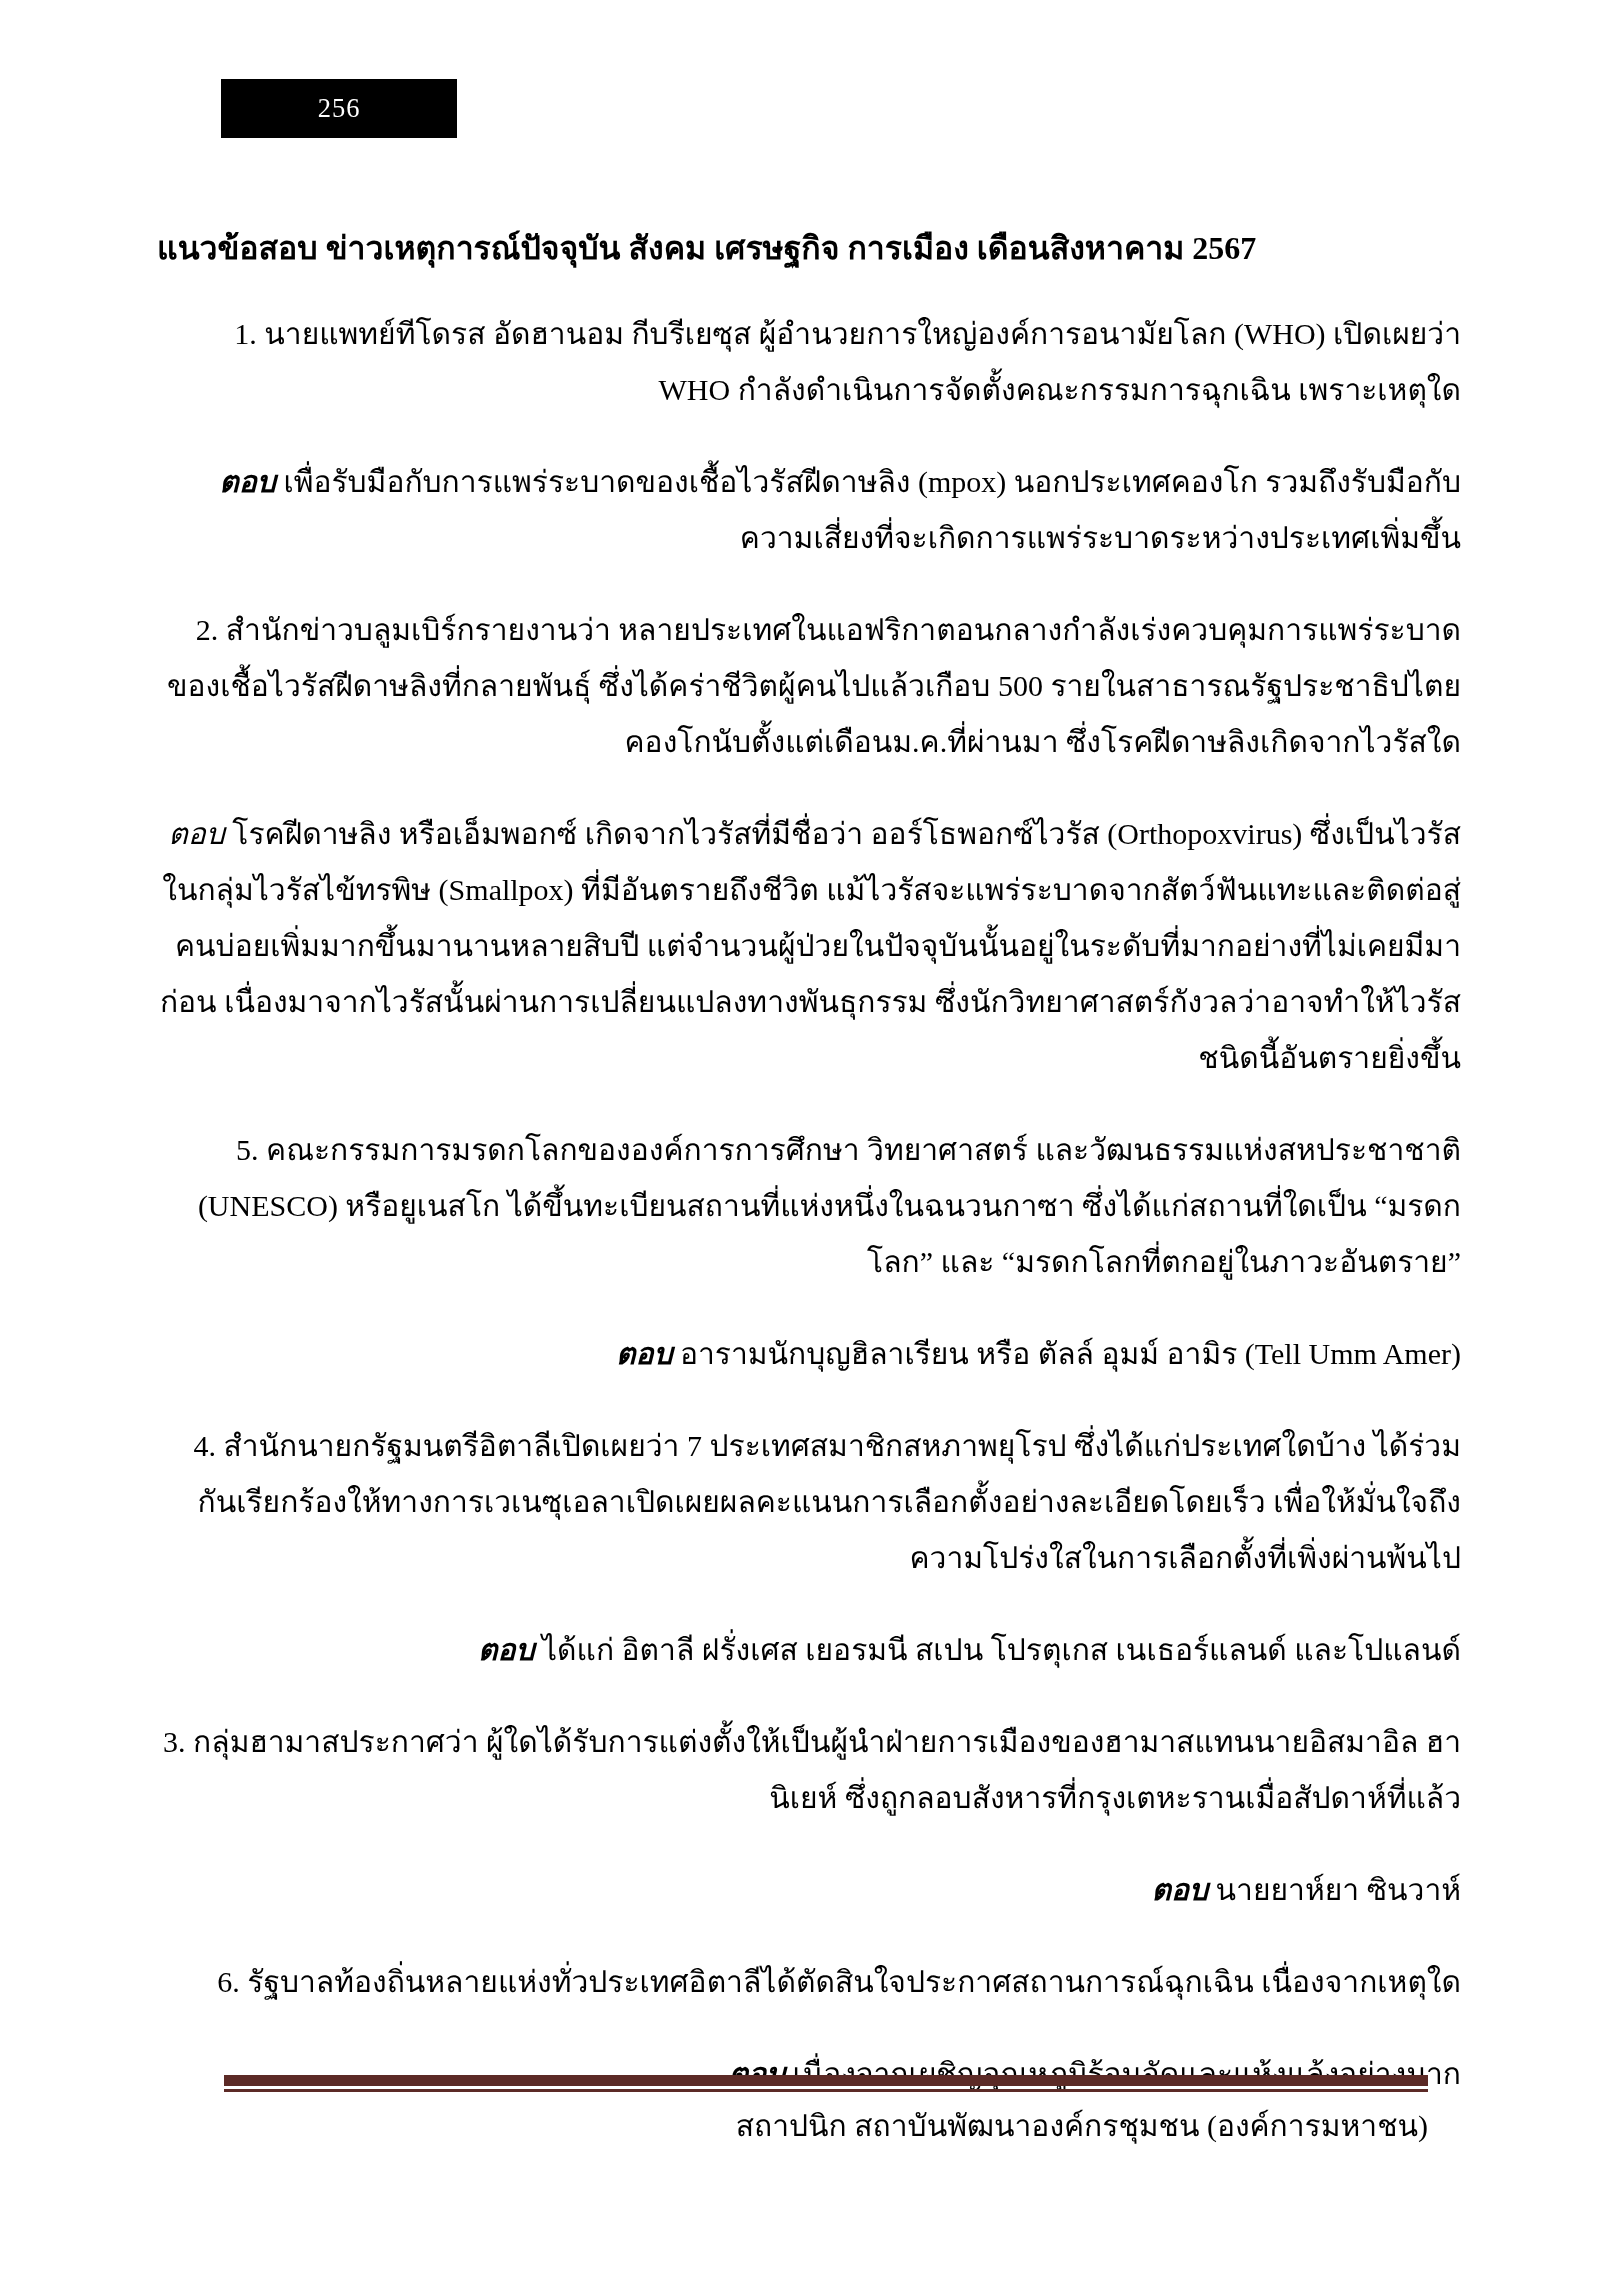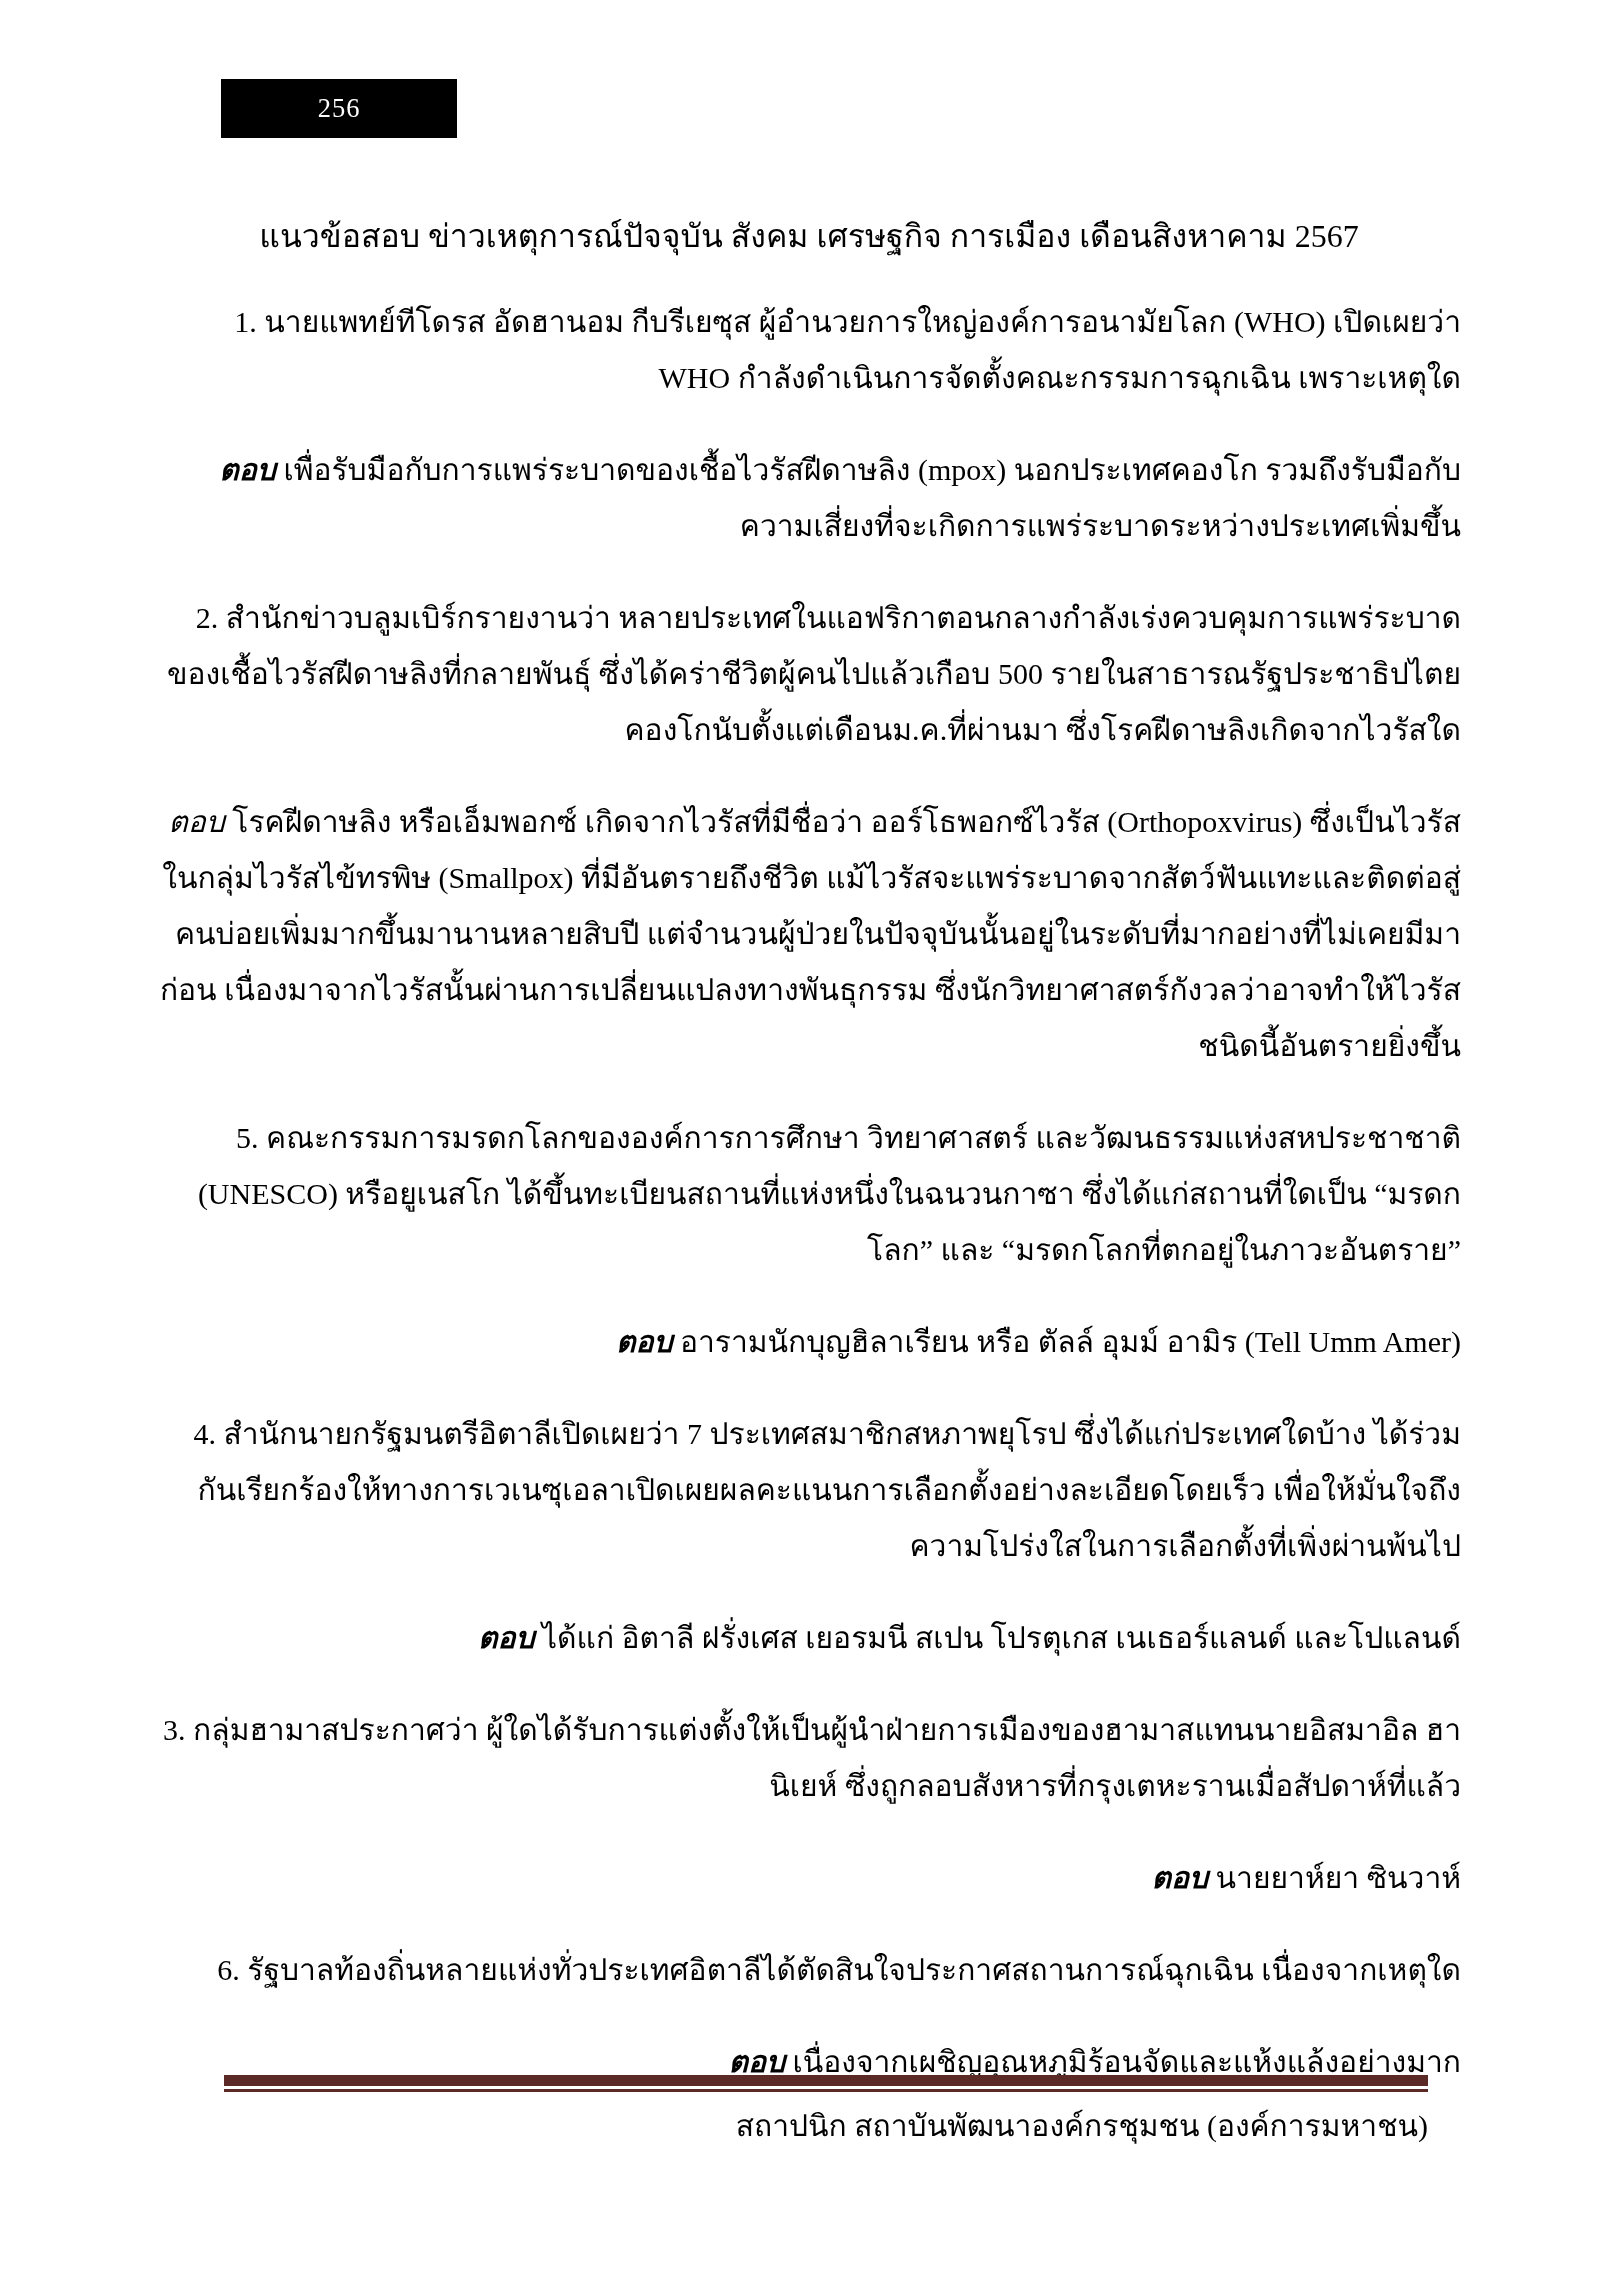--- a/index.html
+++ b/index.html
@@ -30,25 +30,24 @@
     letter-spacing: 1px;
     margin-left: 29px;
   }
   .content {
     position: absolute;
     left: 157px;
     top: 214px;
     width: 1304px;
   }
   .doc-title {
-    text-align: center;
-    font-weight: normal;
+    font-weight: bold;
     font-size: 32px;
     line-height: 45px;
-    margin: 0 0 35px 0;
+    margin: 12px 0 35px 0;
   }
   p.para {
     font-size: 30px;
     line-height: 56px;
     margin: 0 0 36px 0;
     text-align: right;
     word-break: normal;
   }
   .answer-label {
     font-weight: bold;

